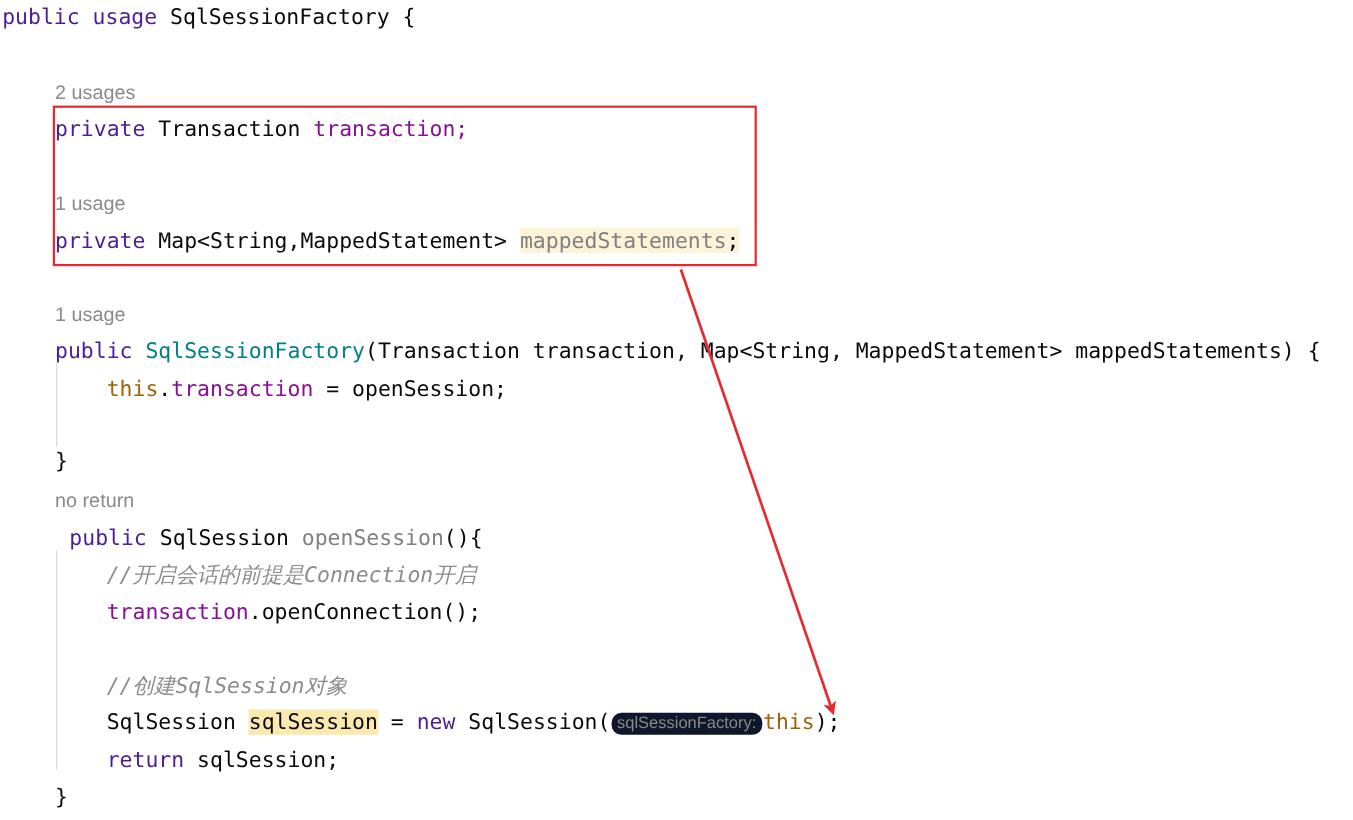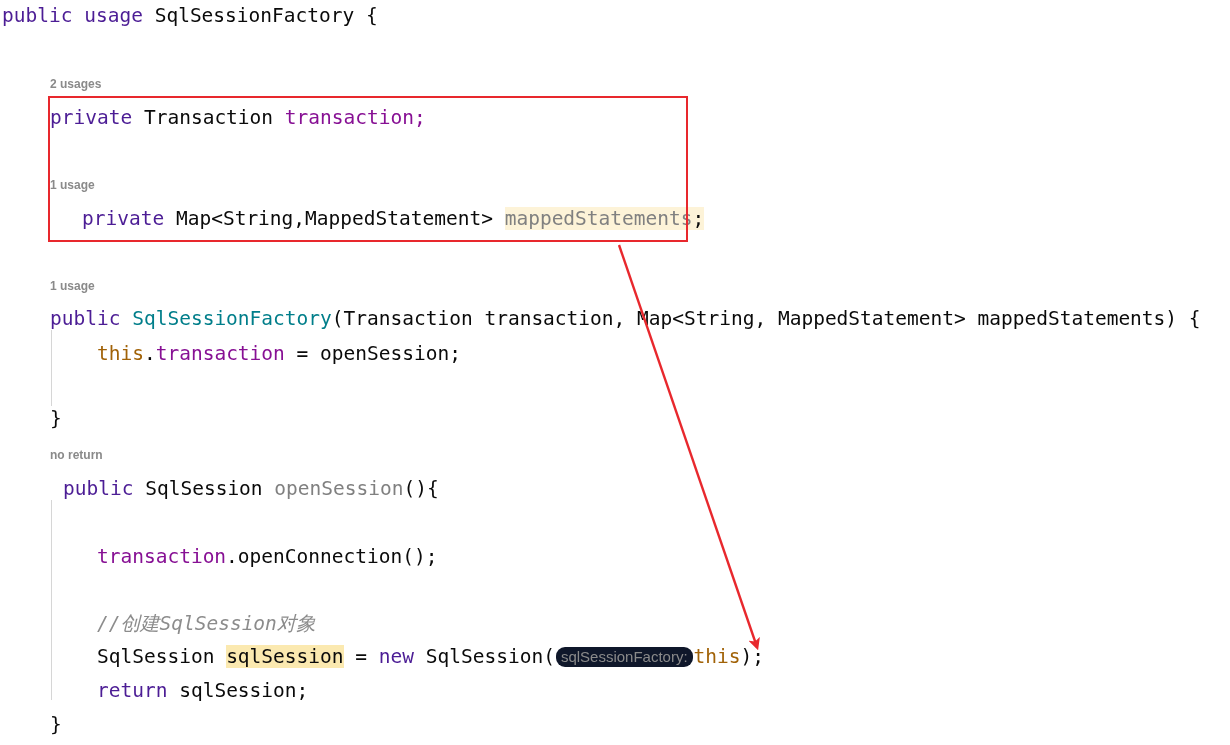--- a/index.html
+++ b/index.html
@@ -31,24 +31,23 @@
     line-height: 24px;
     letter-spacing: 0px;
     color: #0a0a0a;
   }
 
   
   .usage-hint {
     position: absolute;
     white-space: pre;
     font-family: "Liberation Sans", "DejaVu Sans", sans-serif;
-    font-size: 12px;
+    font-size: 18px;
     line-height: 18px;
     color: #8a8a8a;
-    font-weight: bold;
   }
 
   
   .kw        { color: #4c1d95; }            
   .plain     { color: #0a0a0a; }
   .type      { color: #0a0a0a; }
   .ctor      { color: #007e8a; }            
   .field     { color: #871094; }            
   .thiskw    { color: #a16207; }
   .muted     { color: #808080; }            
@@ -108,36 +107,36 @@
   <div class="indent-guide" style="left:51px; top:500px; height:200px;"></div>
 
   <div class="code-line" style="left:2px; top:4px;"><span class="kw">public</span><span class="plain"> </span><span class="kw">usage</span><span class="plain"> </span><span class="plain">SqlSessionFactory</span><span class="plain"> {</span></div>
 
   <div class="usage-hint" style="left:50px; top:75px;">2 usages</div>
 
   <div class="code-line" style="left:50px; top:106px;"><span class="kw">private</span><span class="plain"> </span><span class="type">Transaction</span><span class="plain"> </span><span class="field">transaction</span><span class="field">;</span></div>
 
   <div class="usage-hint" style="left:50px; top:176px;">1 usage</div>
 
-  <div class="code-line" style="left:50px; top:207px;padding-left:32px;"><span class="kw">private</span><span class="plain"> </span><span class="type">Map&lt;String,MappedStatement&gt;</span><span class="plain"> </span><span class="muted hl-soft">mappedStatements</span><span class="plain hl-soft">;</span></div>
+  <div class="code-line" style="left:50px; top:207px;"><span class="kw">private</span><span class="plain"> </span><span class="type">Map&lt;String,MappedStatement&gt;</span><span class="plain"> </span><span class="muted hl-soft">mappedStatements</span><span class="plain hl-soft">;</span></div>
 
   <div class="usage-hint" style="left:50px; top:277px;">1 usage</div>
 
   <div class="code-line" style="left:50px; top:307px;"><span class="kw">public</span><span class="plain"> </span><span class="ctor">SqlSessionFactory</span><span class="plain">(Transaction transaction, Map&lt;String, MappedStatement&gt; mappedStatements) {</span></div>
 
   <div class="code-line" style="left:50px; top:342px;"><span class="plain">    </span><span class="thiskw">this</span><span class="plain">.</span><span class="field">transaction</span><span class="plain"> = openSession;</span></div>
 
 
   <div class="code-line" style="left:50px; top:407px;"><span class="plain">}</span></div>
 
   <div class="usage-hint" style="left:50px; top:446px;">no return</div>
 
   <div class="code-line" style="left:63px; top:477px;"><span class="kw">public</span><span class="plain"> </span><span class="type">SqlSession</span><span class="plain"> </span><span class="muted">openSession</span><span class="plain">(){</span></div>
 
-  <div class="code-line" style="left:50px; top:511px;"><span class="plain">    </span></div>
+  <div class="code-line" style="left:50px; top:511px;"><span class="plain">    </span><span class="comment">//开启会话的前提是Connection开启</span></div>
 
   <div class="code-line" style="left:50px; top:545px;"><span class="plain">    </span><span class="field">transaction</span><span class="plain">.openConnection();</span></div>
 
   <div class="code-line" style="left:50px; top:612px;"><span class="plain">    </span><span class="comment">//创建SqlSession对象</span></div>
 
   <div class="code-line" style="left:50px; top:645px;"><span class="plain">    </span><span class="type">SqlSession</span><span class="plain"> </span><span class="plain hl-strong">sqlSession</span><span class="plain"> = </span><span class="kw">new</span><span class="plain"> </span><span class="plain">SqlSession(</span><span class="param-hint">sqlSessionFactory:</span><span class="thiskw">this</span><span class="plain">);</span></div>
 
   <div class="code-line" style="left:50px; top:679px;"><span class="plain">    </span><span class="kw">return</span><span class="plain"> </span><span class="plain">sqlSession</span><span class="plain">;</span></div>
 
   <div class="code-line" style="left:50px; top:713px;"><span class="plain">}</span></div>

